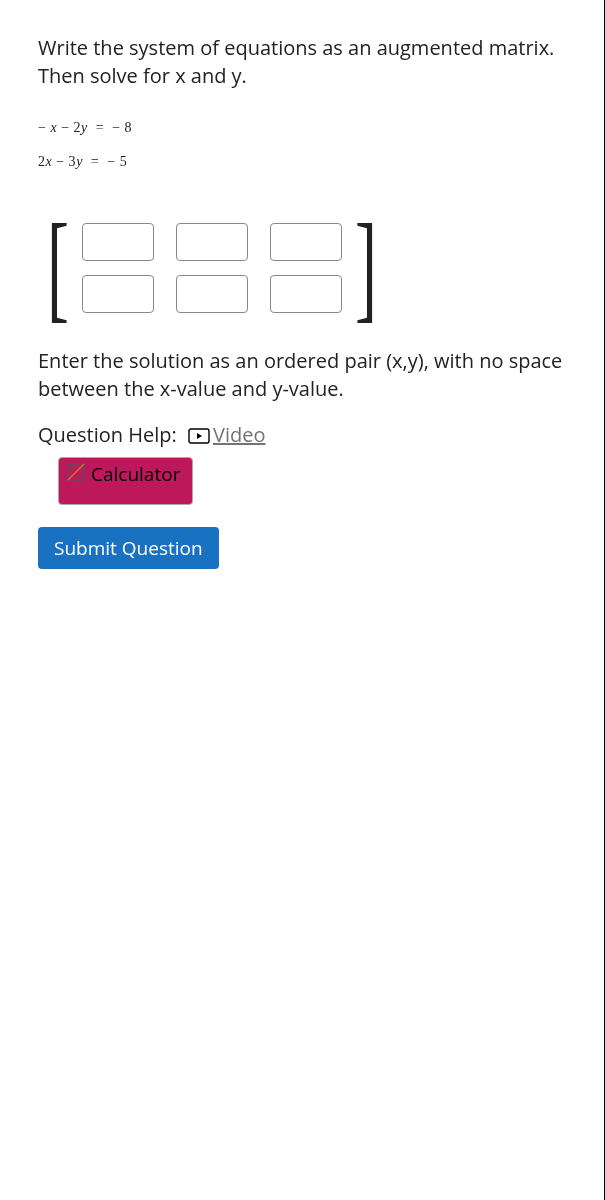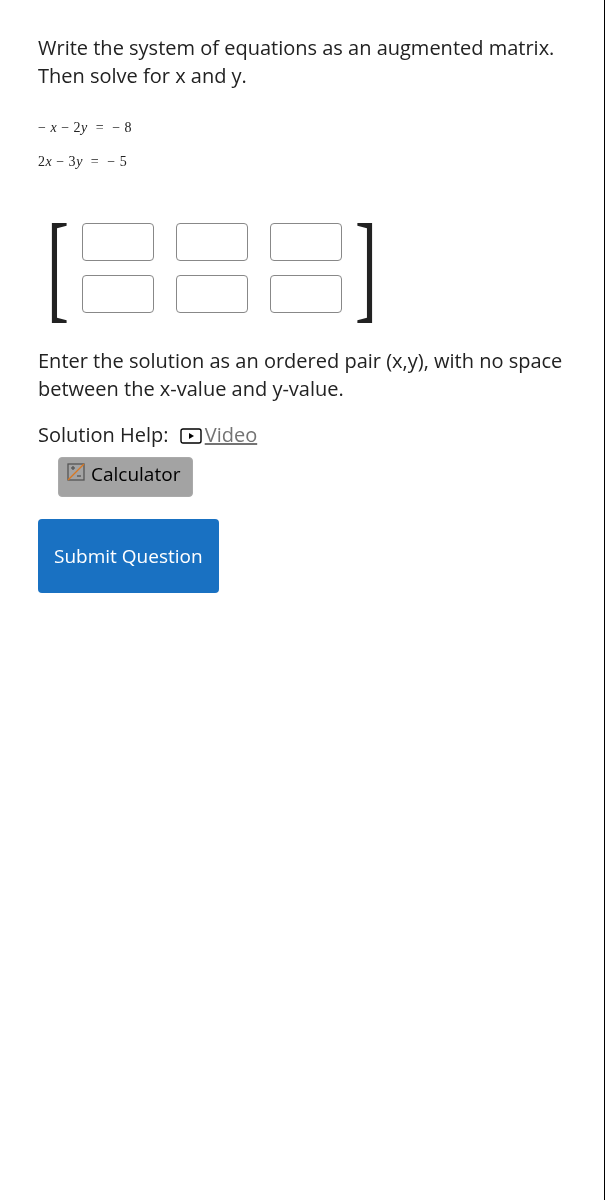--- a/index.html
+++ b/index.html
@@ -89,36 +89,36 @@
   .video-icon {
     display: inline-block;
     vertical-align: -2px;
     margin-right: 3px;
   }
   .calc-btn {
     display: inline-flex;
     align-items: center;
     margin-top: 6px;
     margin-left: 20px;
-    padding: 3px 12px 9px 8px;
+    padding: 3px 12px 17px 8px;
     border: 1px solid #aaa;
     border-radius: 4px;
-    background: #a3a3a3;
+    background: #be185d;
     font-size: 19px;
     cursor: pointer;
     font-family: inherit;
     gap: 6px;
   }
   .calc-icon {
     display: inline-block;
   }
   .submit-btn {
     display: inline-block;
     margin-top: 22px;
-    padding: 24px 16px;
+    padding: 8px 16px;
     background: #1971c2;
     color: #fff;
     border: none;
     border-radius: 4px;
     font-size: 19px;
     cursor: pointer;
     font-family: inherit;
   }
   .sidebar-line {
     position: absolute;
@@ -153,21 +153,21 @@
       <input class="matrix-cell" type="text" style="">
       <input class="matrix-cell" type="text" style="">
       <input class="matrix-cell" type="text" style="">
     </div>
     <span class="bracket">]</span>
   </div>
 
   <div class="hint">Enter the solution as an ordered pair (x,y), with no space between the x-value and y-value.</div>
 
   <div class="help-row">
-    <span class="help-label">Solution Help:</span>
+    <span class="help-label">Question Help:</span>
     <a class="video-link">
       <span class="video-icon">
         <svg width="22" height="16" viewBox="0 0 22 16">
           <rect x="1" y="1" width="20" height="14" rx="2" fill="none" stroke="#000" stroke-width="1.4"></rect>
           <polygon points="9,5 9,11 14,8" fill="#000"></polygon>
         </svg>
       </span><span>Video</span>
     </a>
     <br>
     <button class="calc-btn">

